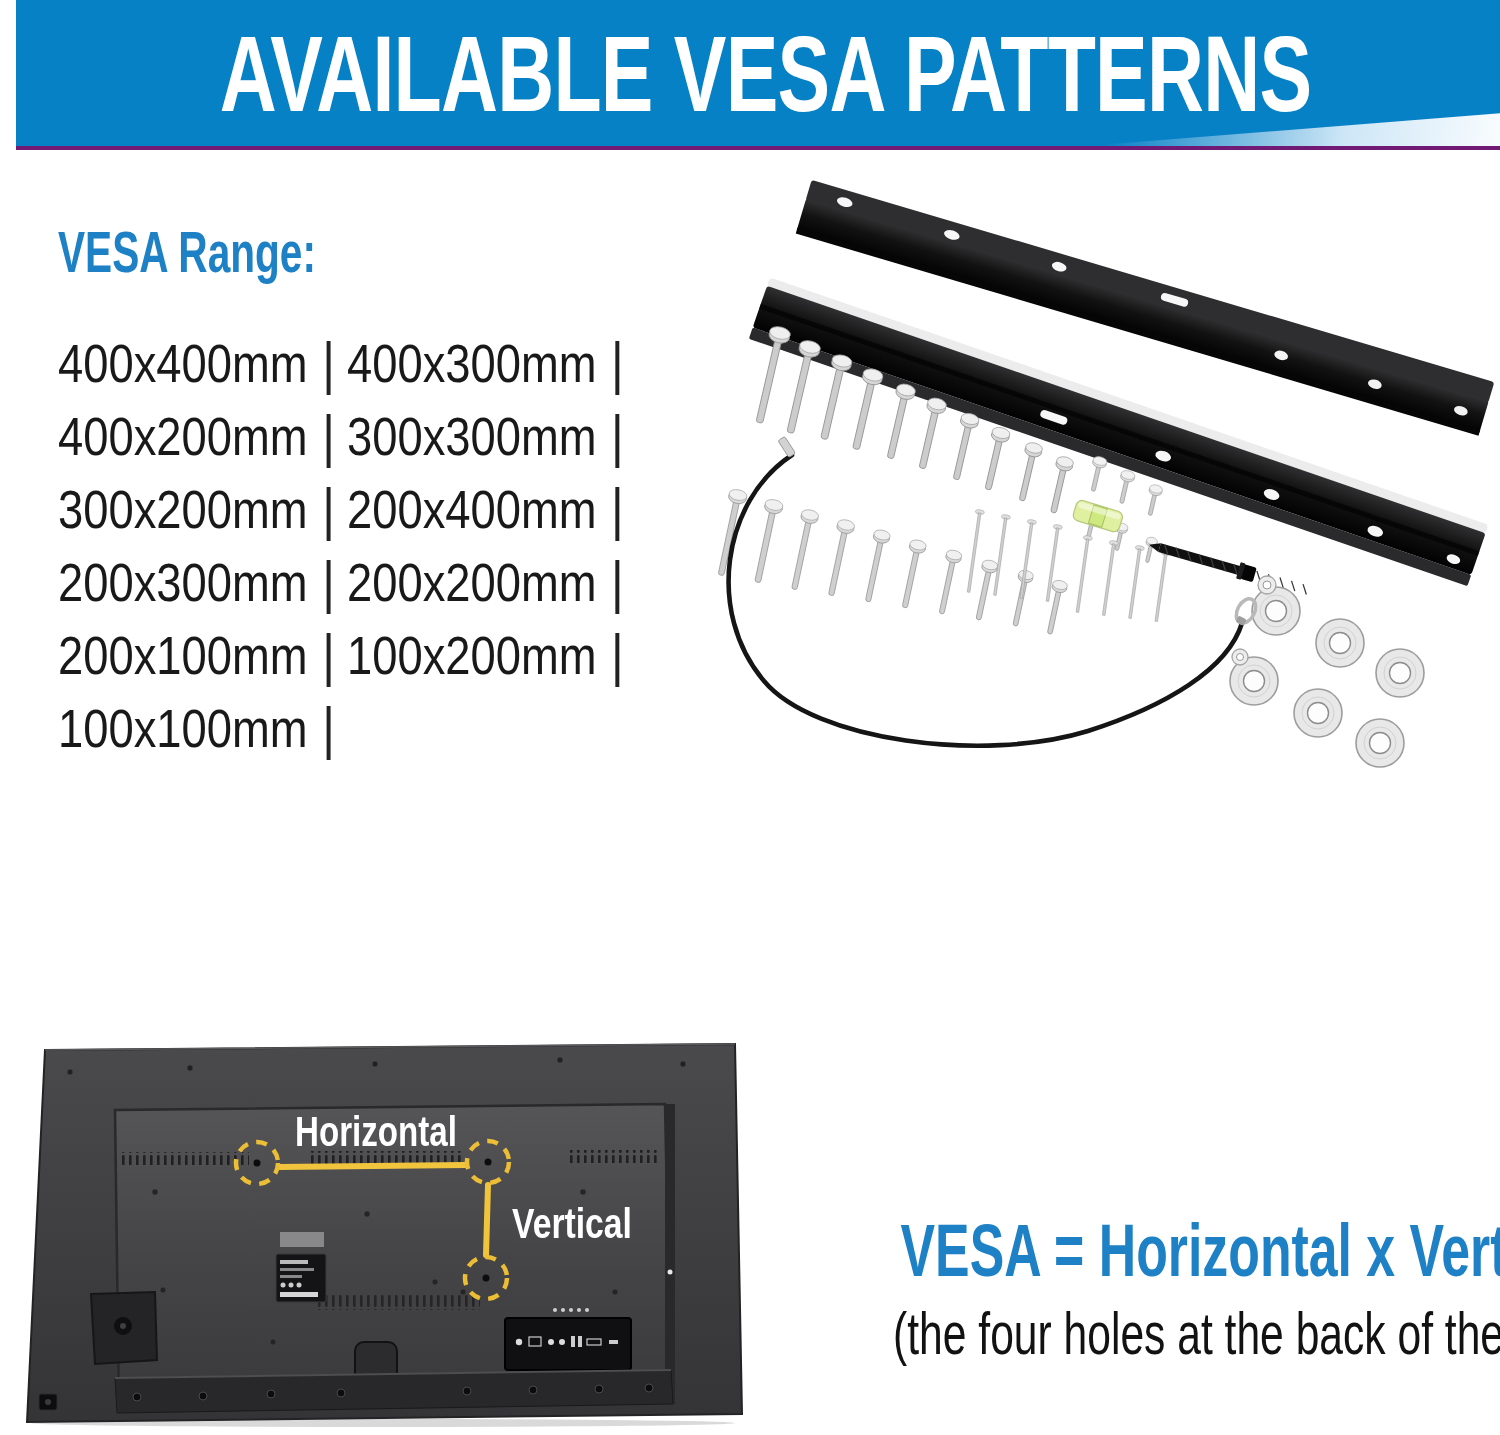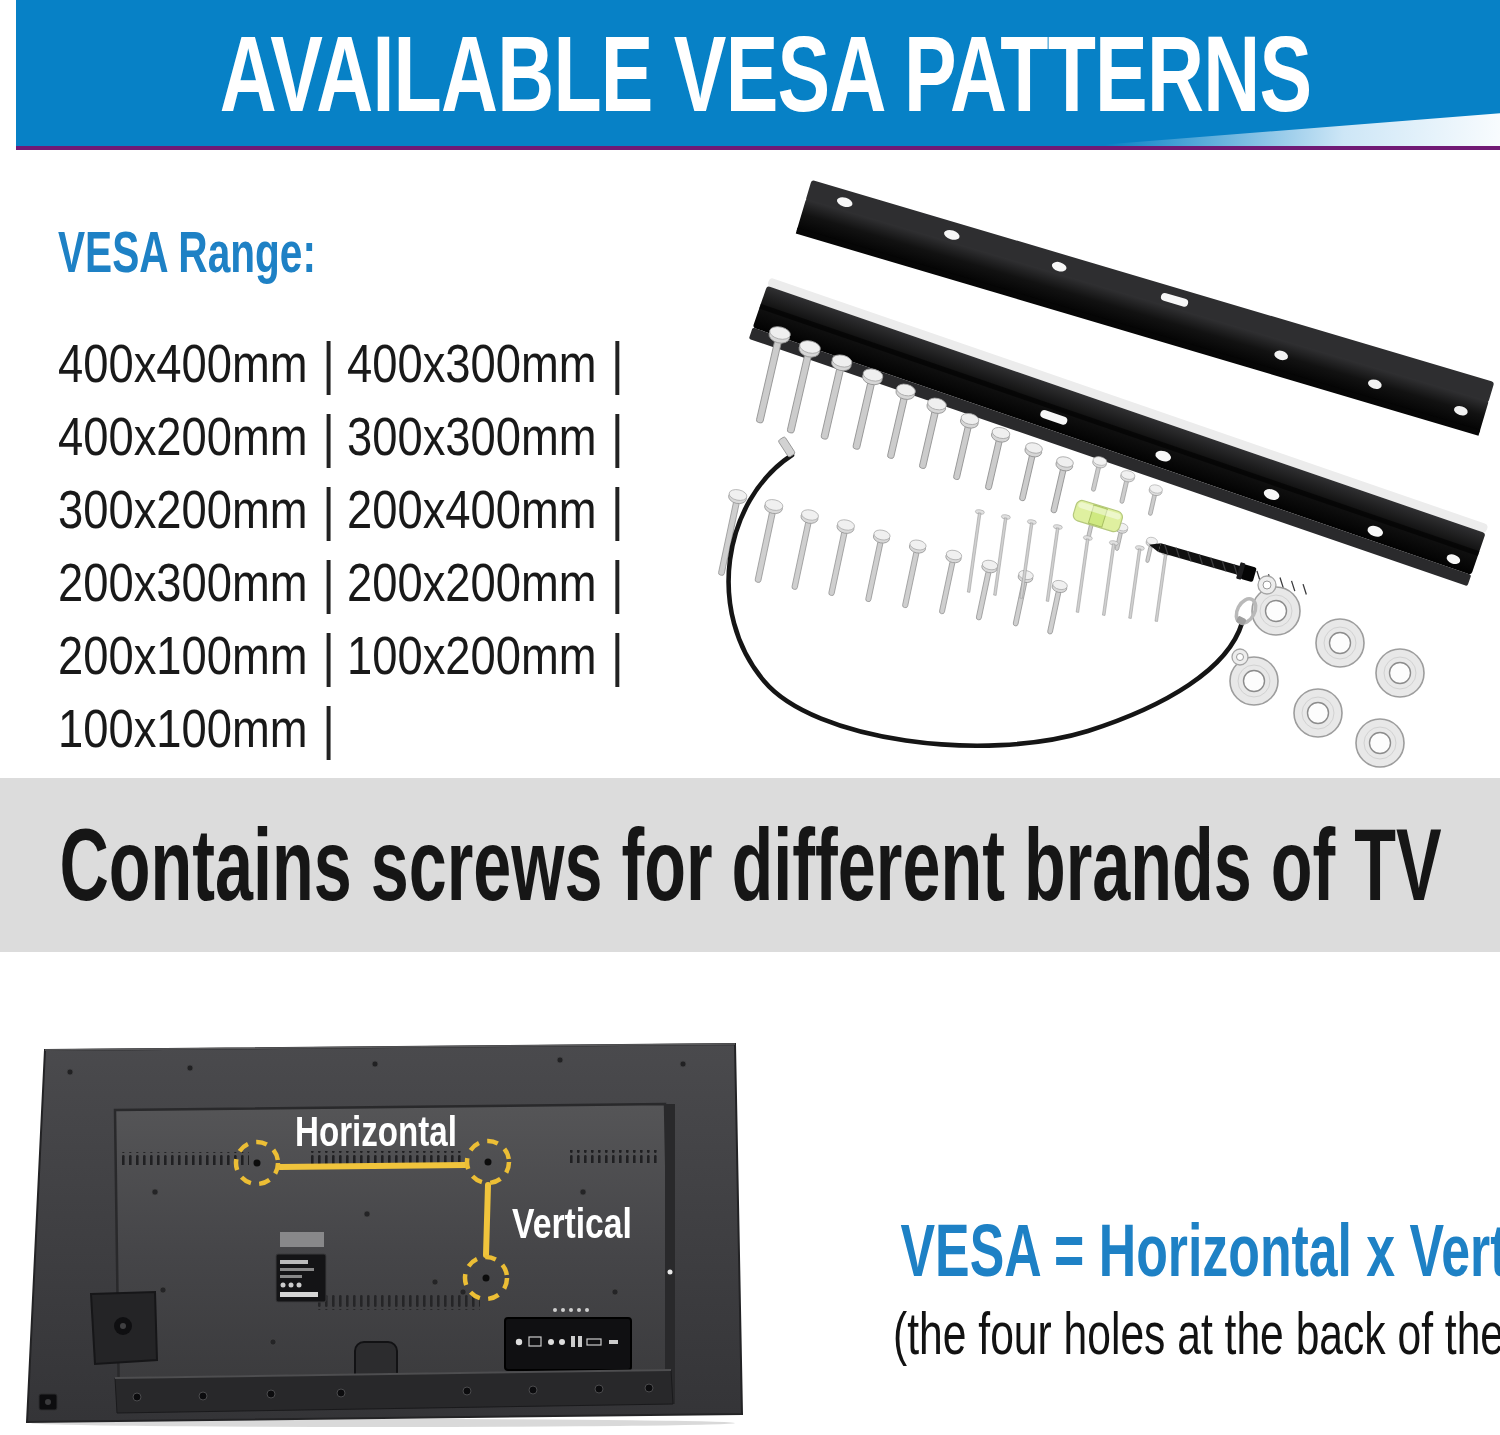--- a/index.html
+++ b/index.html
@@ -356,23 +356,20 @@
     <g>
       <path d="M112,290 C 42,336 26,448 84,516 C 134,576 304,598 408,566 C 486,541 548,504 562,458" fill="none" stroke="#151515" stroke-width="4.6" stroke-linecap="round"></path>
       <g transform="translate(110,287) rotate(-33)">
           <rect x="-4" y="-16" width="8" height="20" rx="2" fill="#d2d2d2" stroke="#8f8f8f" stroke-width="0.8"></rect>
         </g>
       <ellipse cx="566" cy="446" rx="8.5" ry="13" transform="rotate(28 566 446)" fill="none" stroke="#b9b9b9" stroke-width="3.6"></ellipse>
       <rect x="557" y="452" width="9" height="7" rx="2" fill="#9f9f9f" transform="rotate(28 561 455)"></rect>
     </g>
   </svg>
 
-  <div class="middle-banner">
-    <span class="middle-text">Contains screws for different brands of TV</span>
-  </div>
 
   <svg class="tv-svg" viewBox="0 0 735 385">
     <defs>
       <linearGradient id="tvOuterG" x1="0" y1="0" x2="0" y2="1">
         <stop offset="0" stop-color="#4a4a4d"></stop>
           <stop offset="1" stop-color="#343437"></stop>
       </linearGradient>
       <linearGradient id="tvInnerG" x1="0" y1="0" x2="0" y2="1">
         <stop offset="0" stop-color="#555557"></stop>
           <stop offset="0.5" stop-color="#454548"></stop>

